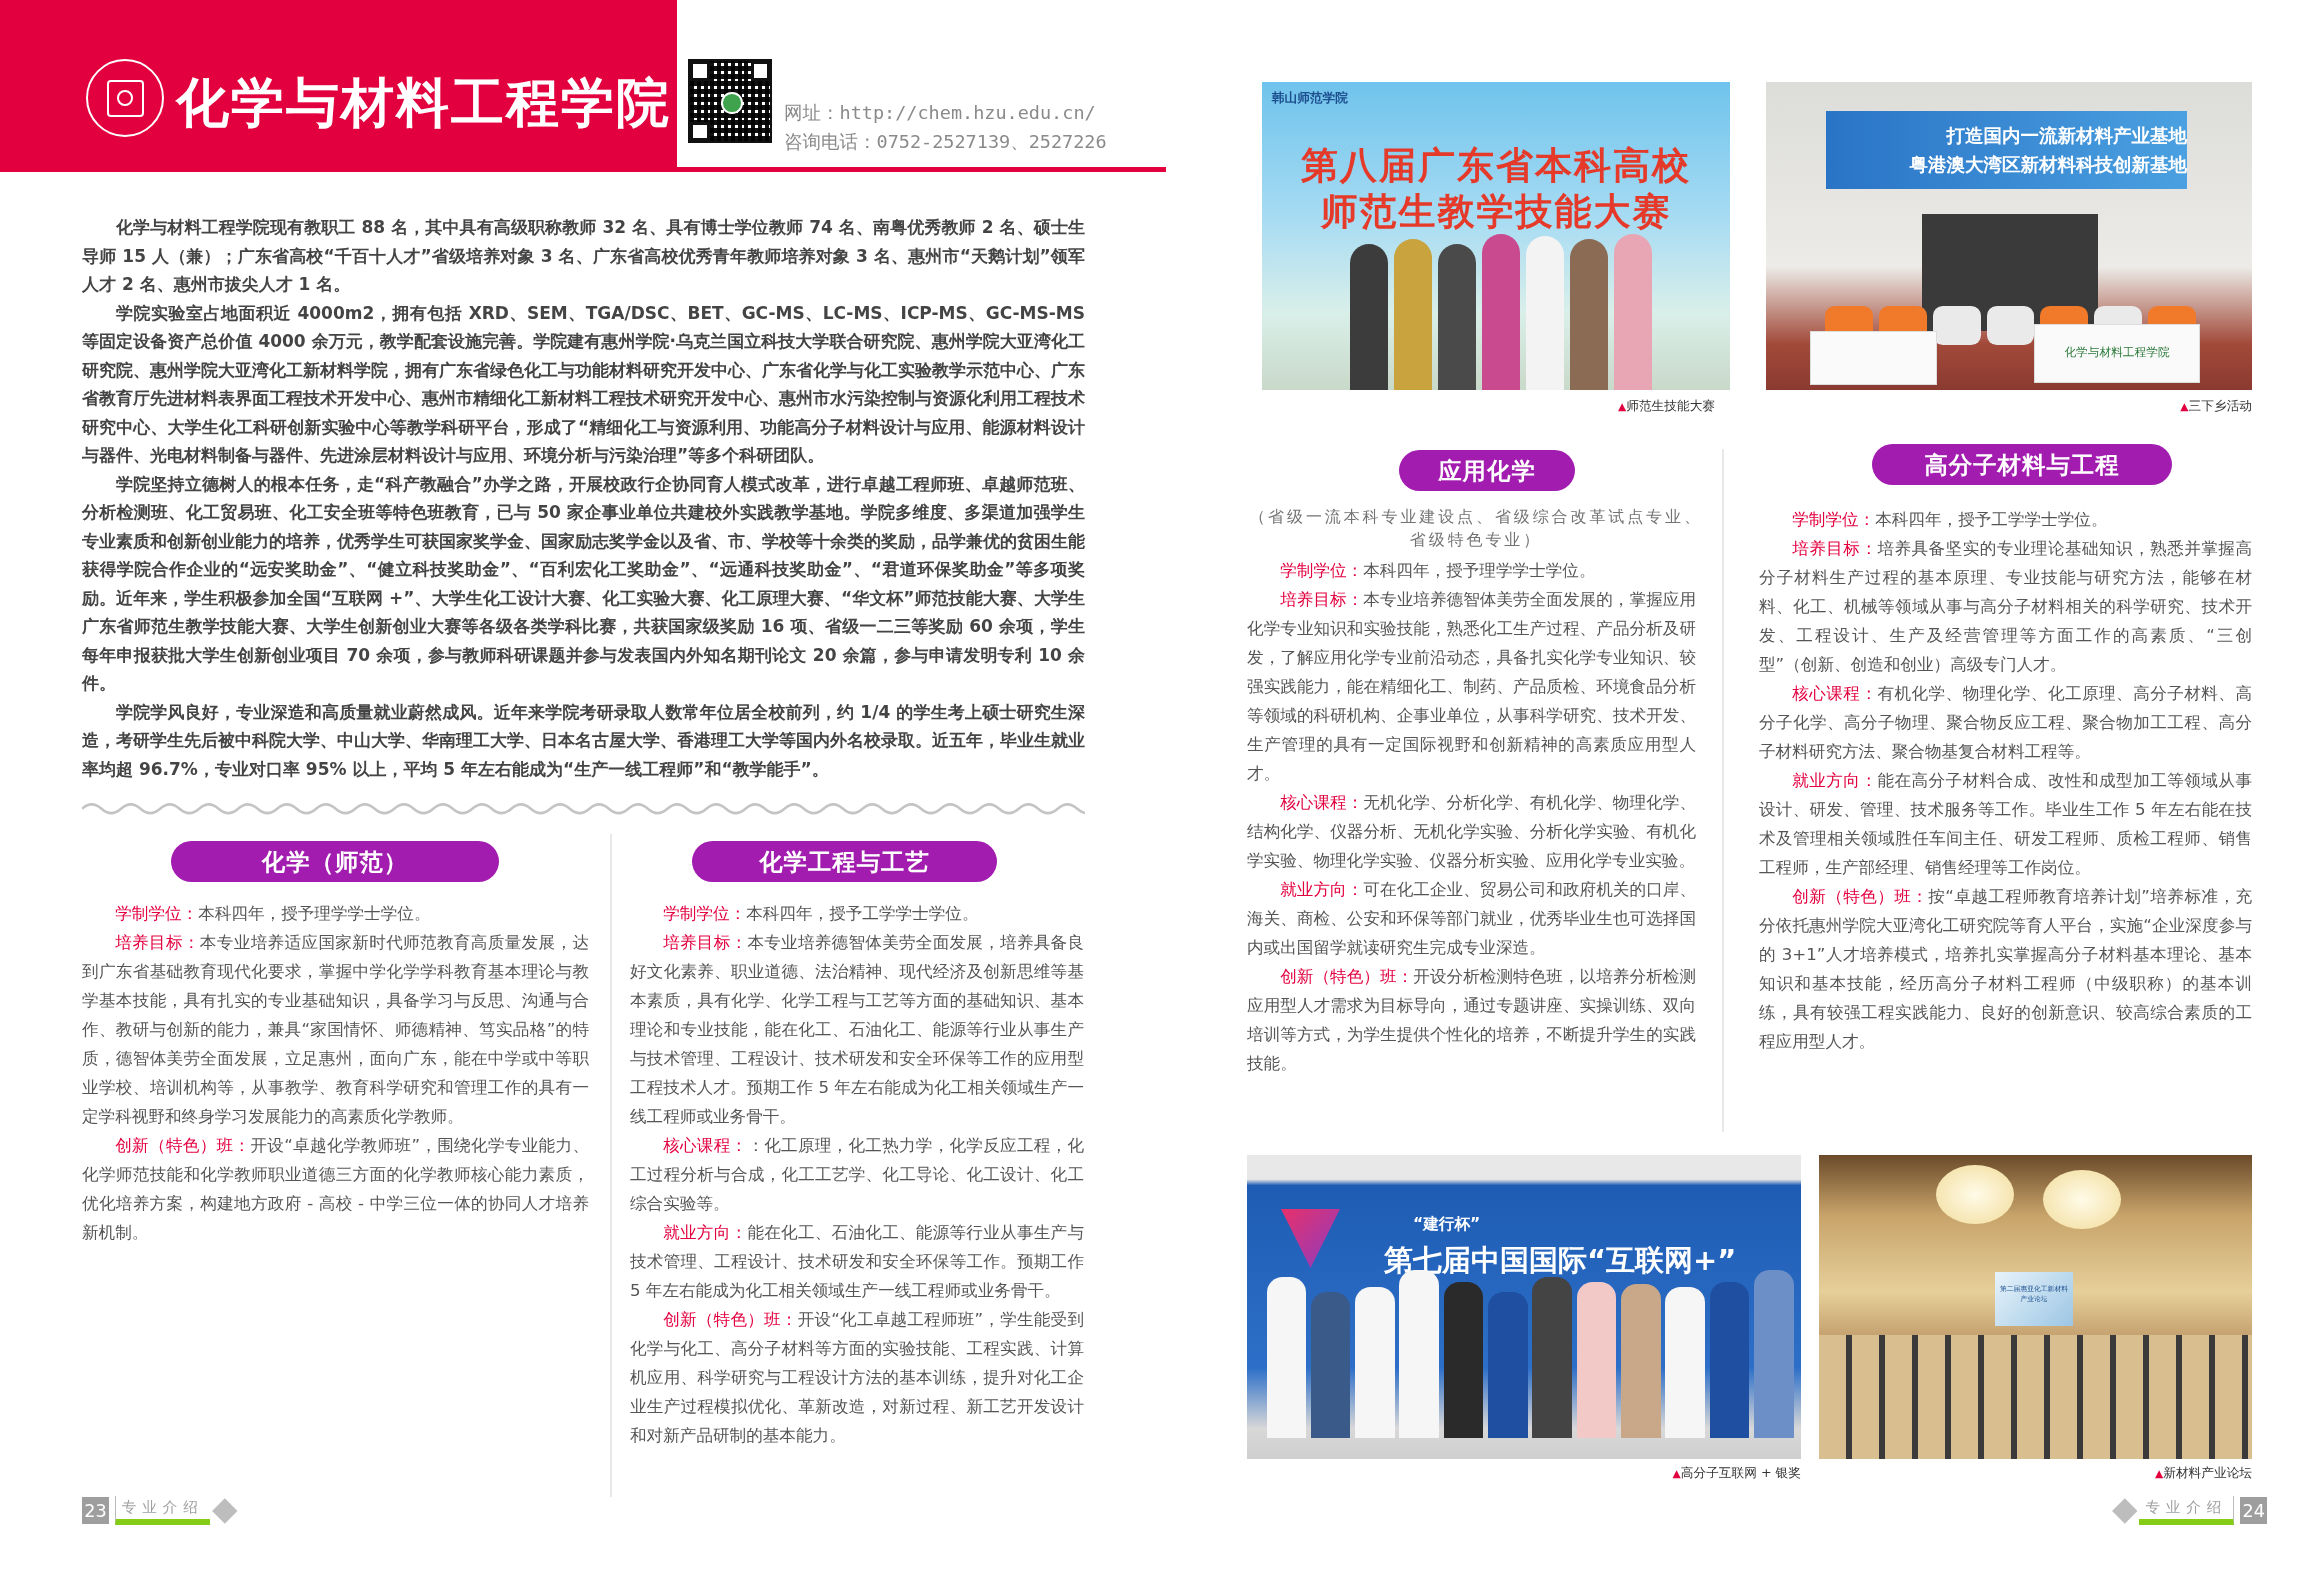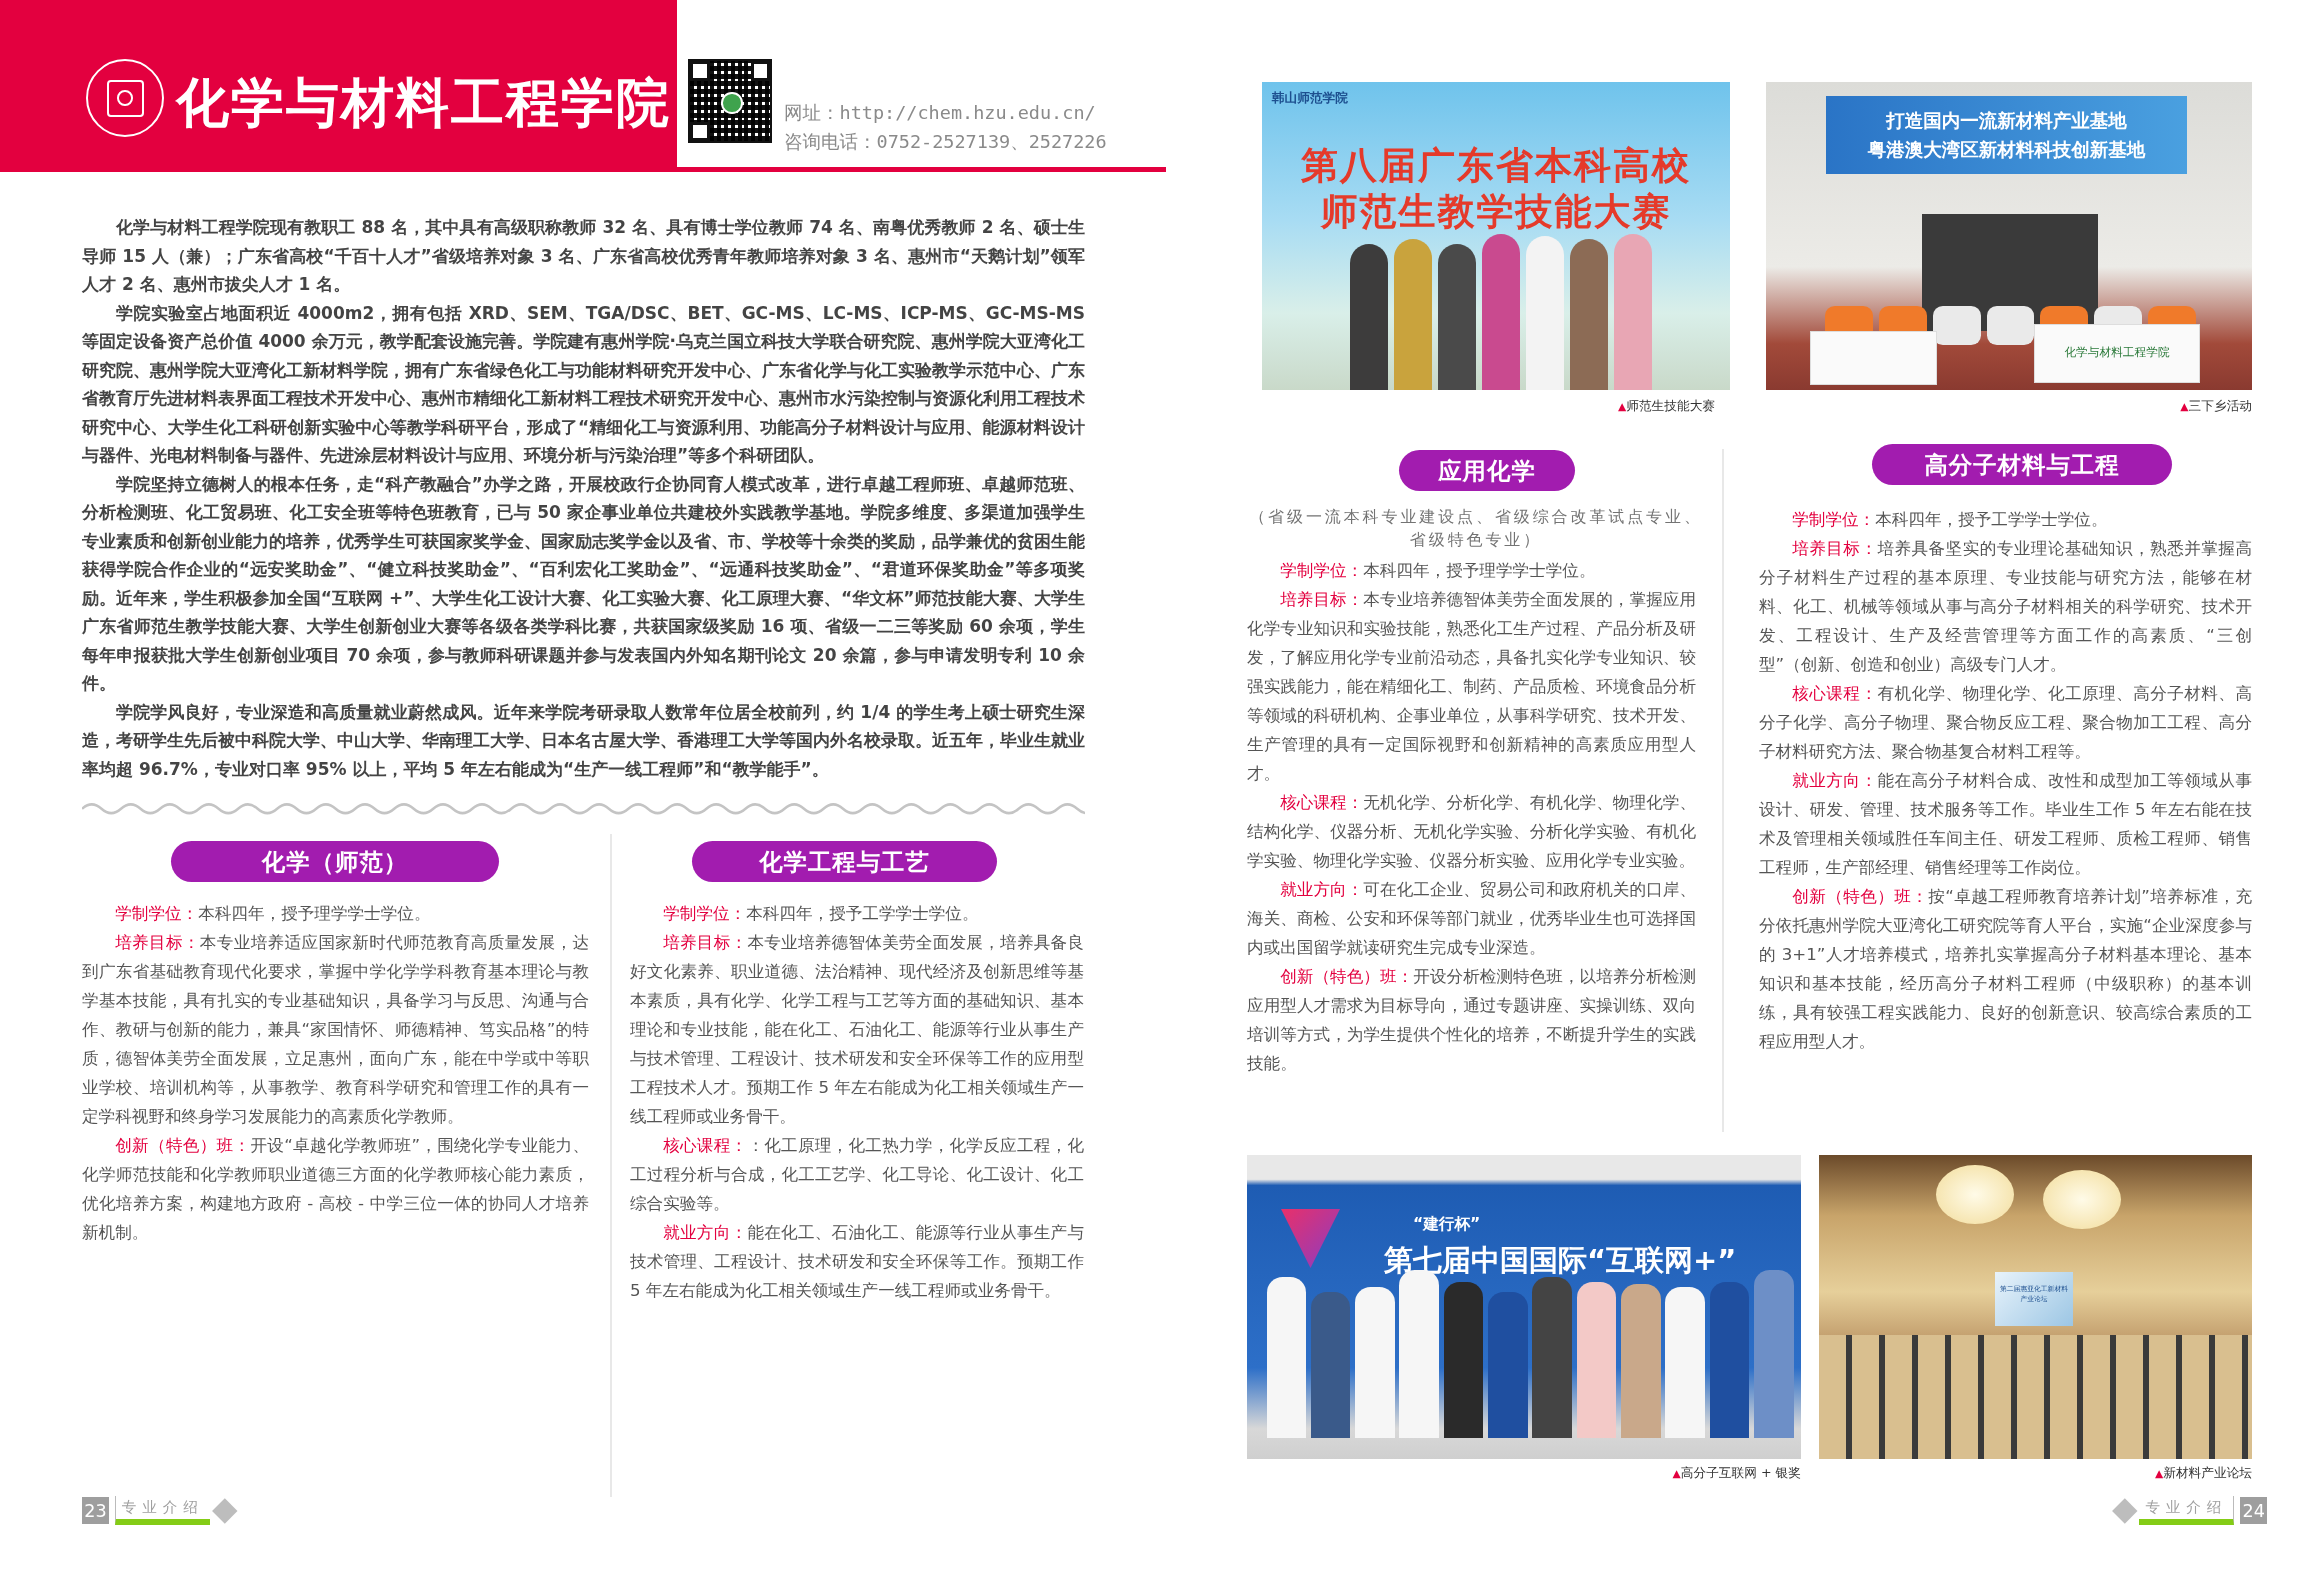--- a/index.html
+++ b/index.html
@@ -96,20 +96,21 @@
 </div>
 
 <div class="abs vdivider" style="left:610px; top:834px; height:663px;"></div>
 
 <div class="abs pill" style="left:692px; top:841px; width:305px;">化学工程与工艺</div>
 <div class="abs col-text" style="left:630px; top:899px; width:454px;">
   <p><span class="lbl">学制学位：</span><span>本科四年，授予工学学士学位。</span></p>
   <p><span class="lbl">培养目标：</span><span>本专业培养德智体美劳全面发展，培养具备良好文化素养、职业道德、法治精神、现代经济及创新思维等基本素质，具有化学、化学工程与工艺等方面的基础知识、基本理论和专业技能，能在化工、石油化工、能源等行业从事生产与技术管理、工程设计、技术研发和安全环保等工作的应用型工程技术人才。预期工作 5 年左右能成为化工相关领域生产一线工程师或业务骨干。</span></p>
   <p><span class="lbl">核心课程：</span><span>：化工原理，化工热力学，化学反应工程，化工过程分析与合成，化工工艺学、化工导论、化工设计、化工综合实验等。</span></p>
   <p><span class="lbl">就业方向：</span><span>能在化工、石油化工、能源等行业从事生产与技术管理、工程设计、技术研发和安全环保等工作。预期工作 5 年左右能成为化工相关领域生产一线工程师或业务骨干。</span></p>
+  <p><span class="lbl">创新（特色）班：</span><span>开设“化工卓越工程师班”，学生能受到化学与化工、高分子材料等方面的实验技能、工程实践、计算机应用、科学研究与工程设计方法的基本训练，提升对化工企业生产过程模拟优化、革新改造，对新过程、新工艺开发设计和对新产品研制的基本能力。</span></p>
 </div>
 
 <div class="abs" style="left:82px; top:1496px; display:flex; align-items:center; gap:5.9px;">
   <div class="pnum">23</div>
   <div class="ftext">专业介绍</div>
   <div class="fdiamond"></div>
 </div>
 
 <div class="abs photo" style="left:1247px; top:82px; width:468px; height:308px; background: linear-gradient(180deg,#6fc3ec 0%,#a8dcf3 45%,#d9efe9 75%,#c9d9c9 100%); margin-left: 15px;">
   <div style="position:absolute; left:9.8px; top:7.8px; font-size:12.7px; color:#1d4f8f; font-weight:bold;">韩山师范学院</div>
@@ -121,21 +122,21 @@
     <div style="flex:1; height:146px; background:#4a4a4a; border-radius:19.5px 19.5px 0 0;"></div>
     <div style="flex:1; height:156px; background:#c94a8f; border-radius:19.5px 19.5px 0 0;"></div>
     <div style="flex:1; height:154px; background:#f3f3f3; border-radius:19.5px 19.5px 0 0;"></div>
     <div style="flex:1; height:151px; background:#8c6b55; border-radius:19.5px 19.5px 0 0;"></div>
     <div style="flex:1; height:156px; background:#e8a6b4; border-radius:19.5px 19.5px 0 0;"></div>
   </div>
 </div>
 <div class="abs caption" style="left:1247px; top:398px; width:468px;"><span class="tri">▲</span><span>师范生技能大赛</span></div>
 
 <div class="abs photo" style="left:1766px; top:82px; width:486px; height:308px; background: linear-gradient(180deg,#dcdcd8 0%,#ecebe7 60%,#a24a3a 85%,#8a3a30 100%);">
-  <div style="position:absolute; left:60px; top:14px; width:361px; height:78px; background:linear-gradient(90deg,#2a74c6,#4aa0e0); color:#fff; text-align:center; font-size:18.5px; font-weight:bold; line-height:29px; padding-top:9.8px;">
+  <div style="position:absolute; left:60px; top:29px; width:361px; height:78px; background:linear-gradient(90deg,#2a74c6,#4aa0e0); color:#fff; text-align:right; font-size:18.5px; font-weight:bold; line-height:29px; padding-top:9.8px;">
     <div>打造国内一流新材料产业基地</div>
     <div>粤港澳大湾区新材料科技创新基地</div>
   </div>
   <div style="position:absolute; left:156px; top:132px; width:176px; height:117px; background:#3a3a3a;"></div>
   <div style="position:absolute; left:59px; top:224px; width:371px; height:39px; display:flex; gap:5.9px;">
     <div style="flex:1; background:#f07a2a; border-radius:9.8px;"></div>
       <div style="flex:1; background:#f07a2a; border-radius:9.8px;"></div>
       <div style="flex:1; background:#eaeaea; border-radius:9.8px;"></div>
       <div style="flex:1; background:#eaeaea; border-radius:9.8px;"></div>
       <div style="flex:1; background:#f07a2a; border-radius:9.8px;"></div>

